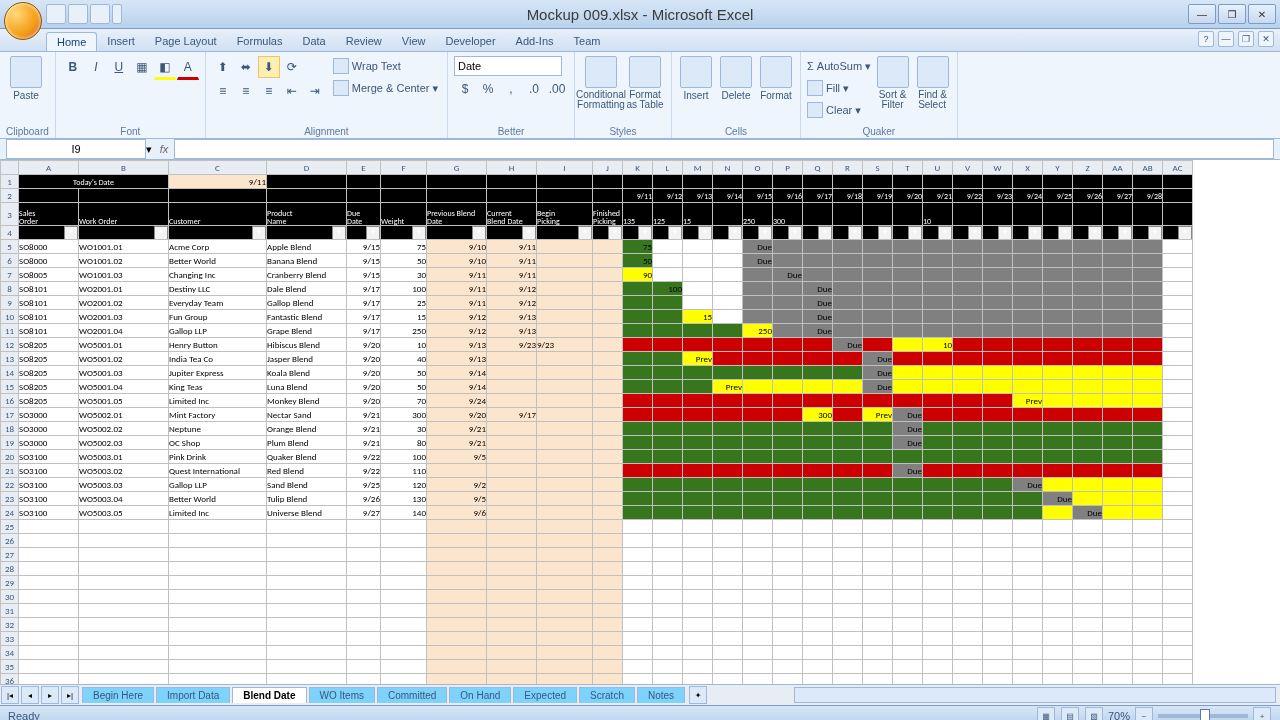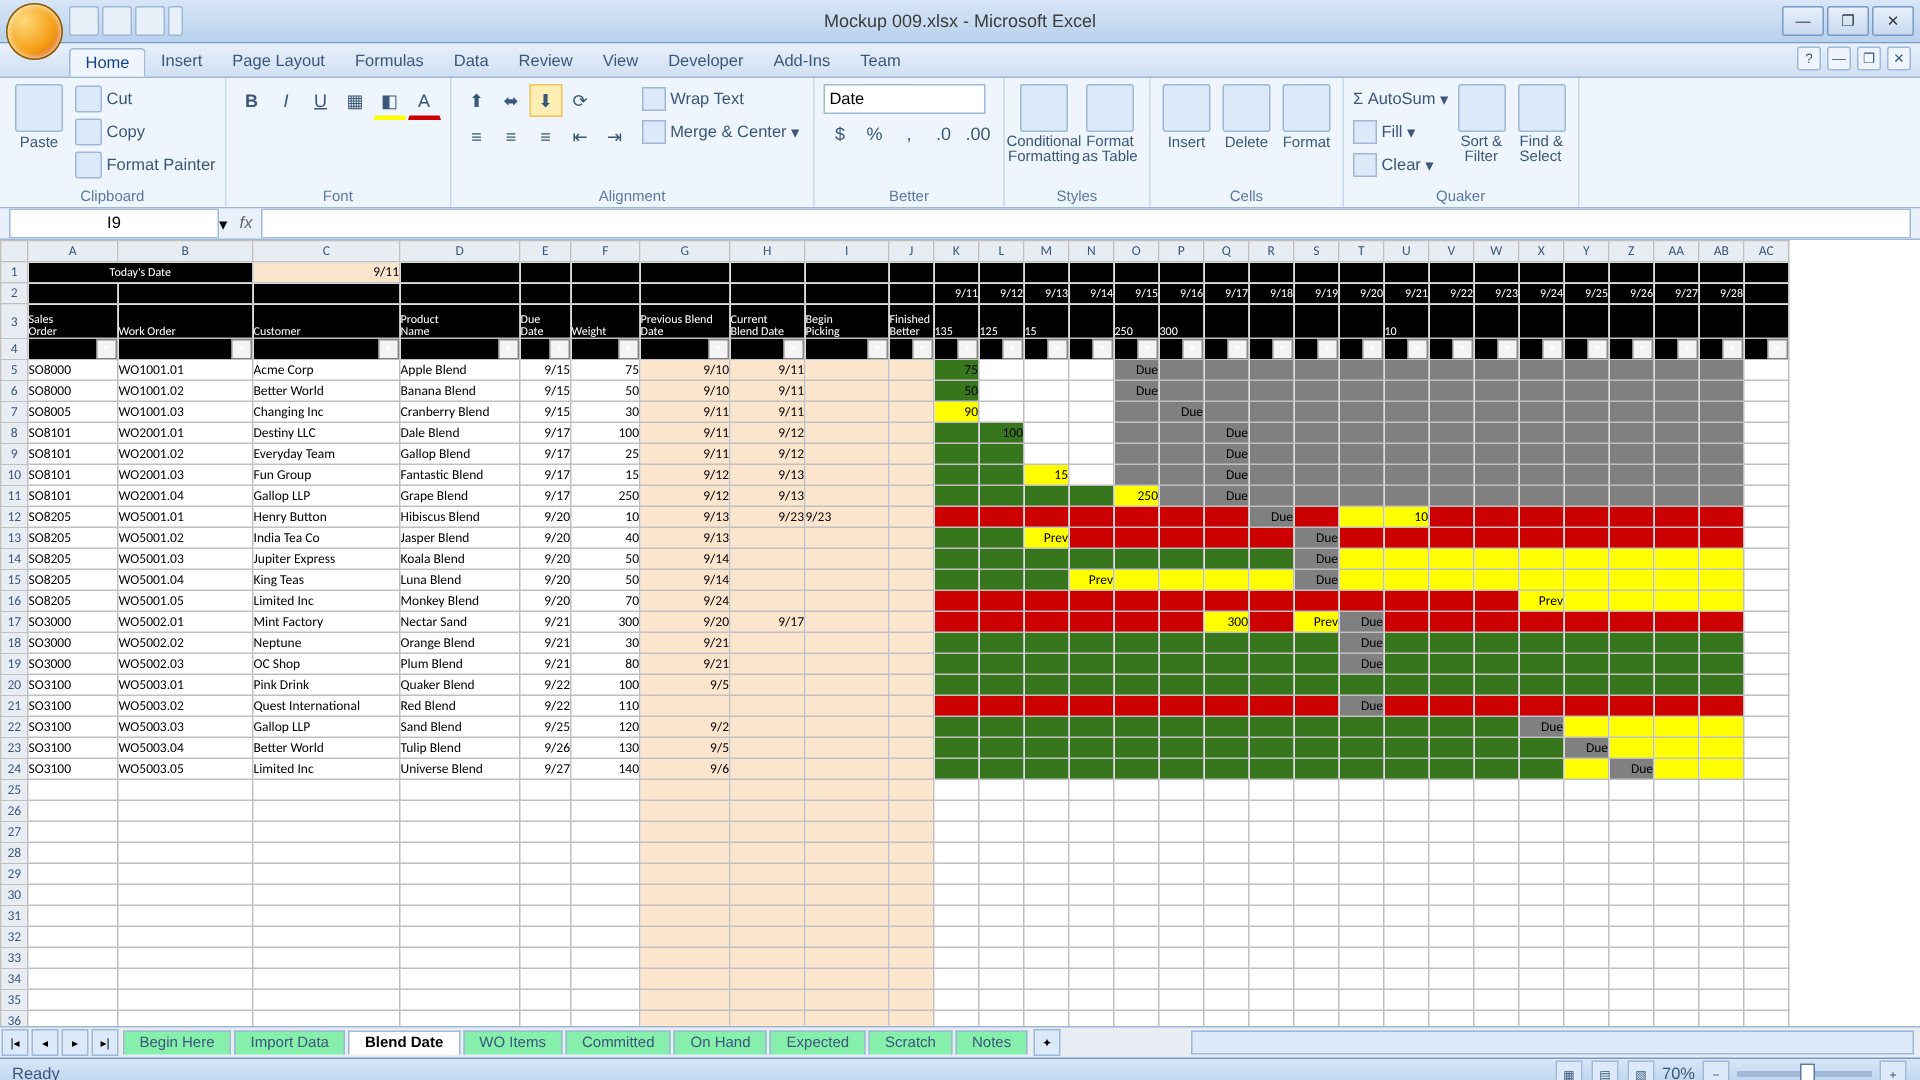--- a/index.html
+++ b/index.html
@@ -1,21 +1,21 @@
 <!DOCTYPE html>
 <html><head>
 <meta charset="utf-8">
 <style>
 html,body{margin:0;padding:0;font-family:"Segoe UI",Tahoma,sans-serif;font-size:11px;overflow:hidden;background:#cfe2f3;width:1280px;height:720px}
 .titlebar{height:28px;background:linear-gradient(#d7e6f7,#b8d1ec);display:flex;align-items:center;position:relative;border-bottom:1px solid #7a9cc6}
 .qat{display:flex;gap:2px;margin-left:4px;align-items:center}
 .office-btn{width:36px;height:36px;border-radius:50%;background:radial-gradient(circle at 30% 30%,#ffd97a,#f39c12 60%,#c0392b);border:1px solid #8a5a00;position:absolute;left:4px;top:2px;z-index:10;box-shadow:inset 0 0 4px #fff}
 .qat{margin-left:46px}
 .qat-btn{width:18px;height:18px;background:#e8f0fa;border:1px solid #a0b8d8;border-radius:2px}
-.title-txt{position:absolute;left:50%;transform:translateX(-50%);color:#3b3b3b;font-size:12px}
+.title-txt{position:absolute;left:50%;transform:translateX(-50%);color:#3b3b3b;font-size:15px}
 .winbtns{position:absolute;right:4px;top:4px;display:flex;gap:2px}
 .winbtn{width:26px;height:18px;background:linear-gradient(#e8f0fa,#c7d9ef);border:1px solid #7a9cc6;border-radius:2px;display:flex;align-items:center;justify-content:center;font-size:10px;color:#334}
 .ribbon-tabs{height:22px;background:linear-gradient(#e8f0fa,#d0e0f3);display:flex;align-items:flex-end;padding-left:46px;border-bottom:1px solid #a0b8d8}
 .rtab{padding:3px 10px;font-size:11px;color:#3b577a;cursor:default}
 .rtab.active{background:#eef5fc;border:1px solid #a0b8d8;border-bottom:none;border-radius:3px 3px 0 0;color:#15428b;font-weight:400}
 .ribbon{height:86px;background:#eef5fc;border-bottom:1px solid #a0b8d8;display:flex}
 .rgroup{border-right:1px solid #c7d9ef;padding:2px 6px 0 6px;display:flex;flex-direction:column;justify-content:space-between}
 .rgroup-body{flex:1;display:flex;align-items:flex-start;gap:4px;padding-top:2px}
 .rgroup-label{text-align:center;font-size:10px;color:#5b7aa3;padding:1px 0;border-top:0}
 .bigbtn{width:40px;display:flex;flex-direction:column;align-items:center;font-size:10px;color:#3b577a;gap:2px}
@@ -48,21 +48,21 @@
 table.sheet th{background:#e8edf4;color:#3b577a;font-weight:normal;font-size:9px;position:relative}
 .rowhdr{width:16px;background:#e8edf4;color:#3b577a;text-align:center;font-size:8px}
 .hdr-black{background:#000;color:#fff;font-size:8px;padding:0 2px}
 .cell{font-size:9px;padding:0 2px;color:#000}
 .r{text-align:right}
 .filter-btn{position:absolute;right:0;top:0;width:12px;height:12px;background:#f3f3f3;border:1px solid #888;font-size:7px;line-height:10px;text-align:center}
 .tabsbar{height:20px;background:#e8edf4;border-top:1px solid #a0b8d8;display:flex;align-items:center;font-size:11px}
 .navbtn{width:16px;height:16px;border:1px solid #9fb8d8;background:#dce9f8;margin:0 1px;display:flex;align-items:center;justify-content:center;font-size:8px}
 .shtab{padding:2px 10px;background:#fff;border:1px solid #9fb8d8;border-bottom:none;margin-left:2px;font-size:10px;color:#3b577a}
 .shtab.active{background:#fff;font-weight:bold;color:#000}
-.shtab.inactive{background:#86efac}
+.shtab.inactive{background:#7dd3fc}
 .statusbar{height:20px;background:linear-gradient(#d7e6f7,#b8d1ec);border-top:1px solid #7a9cc6;display:flex;align-items:center;justify-content:space-between;padding:0 8px;font-size:11px;color:#3b577a}
 .zoom{display:flex;align-items:center;gap:4px}
 .slider{width:90px;height:4px;background:#9fb8d8;position:relative}
 .slider .thumb{width:8px;height:12px;background:#fff;border:1px solid #5b7aa3;position:absolute;left:42px;top:-5px}
 .help-btns{position:absolute;right:6px;top:2px;display:flex;gap:4px}
 .help-btns .hb{width:14px;height:14px;border:1px solid #9fb8d8;background:#eef5fc;border-radius:2px;font-size:9px;display:flex;align-items:center;justify-content:center;color:#3b577a}
 </style>
 </head>
 <body>
 
@@ -103,34 +103,20 @@
   </div>
 </div>
 
 <div class="ribbon">
   <div class="rgroup">
     <div class="rgroup-body">
       <div class="bigbtn">
           <div class="ic"></div>
           <span>Paste</span>
         </div>
-      <div class="col">
-        <div class="smrow">
-            <div class="ic"></div>
-            <span>Cut</span>
-          </div>
-        <div class="smrow">
-            <div class="ic"></div>
-            <span>Copy</span>
-          </div>
-        <div class="smrow">
-            <div class="ic"></div>
-            <span>Format Painter</span>
-          </div>
-      </div>
     </div>
     <div class="rgroup-label">Clipboard</div>
   </div>
   <div class="rgroup">
     <div class="rgroup-body">
         <div class="col">
       <div class="btnrow">
         <div class="tb">
               <b>B</b>
             </div>
@@ -392,21 +378,21 @@
           <td class="hdr-black" style="white-space:pre-line;line-height:1;height:22px;vertical-align:bottom">Due
 Date</td>
           <td class="hdr-black" style="white-space:pre-line;line-height:1;height:22px;vertical-align:bottom">Weight</td>
           <td class="hdr-black" style="white-space:pre-line;line-height:1;height:22px;vertical-align:bottom">Previous Blend
 Date</td>
           <td class="hdr-black" style="white-space:pre-line;line-height:1;height:22px;vertical-align:bottom">Current
 Blend Date</td>
           <td class="hdr-black" style="white-space:pre-line;line-height:1;height:22px;vertical-align:bottom">Begin
 Picking</td>
           <td class="hdr-black" style="white-space:pre-line;line-height:1;height:22px;vertical-align:bottom">Finished
-Better</td>
+Picking</td>
           <td class="hdr-black" style="white-space:pre-line;line-height:1;height:22px;vertical-align:bottom">135</td>
           <td class="hdr-black" style="white-space:pre-line;line-height:1;height:22px;vertical-align:bottom">125</td>
           <td class="hdr-black" style="white-space:pre-line;line-height:1;height:22px;vertical-align:bottom">15</td>
           <td class="hdr-black" style="white-space:pre-line;line-height:1;height:22px;vertical-align:bottom"></td>
           <td class="hdr-black" style="white-space:pre-line;line-height:1;height:22px;vertical-align:bottom">250</td>
           <td class="hdr-black" style="white-space:pre-line;line-height:1;height:22px;vertical-align:bottom">300</td>
           <td class="hdr-black" style="white-space:pre-line;line-height:1;height:22px;vertical-align:bottom"></td>
           <td class="hdr-black" style="white-space:pre-line;line-height:1;height:22px;vertical-align:bottom"></td>
           <td class="hdr-black" style="white-space:pre-line;line-height:1;height:22px;vertical-align:bottom"></td>
           <td class="hdr-black" style="white-space:pre-line;line-height:1;height:22px;vertical-align:bottom"></td>

